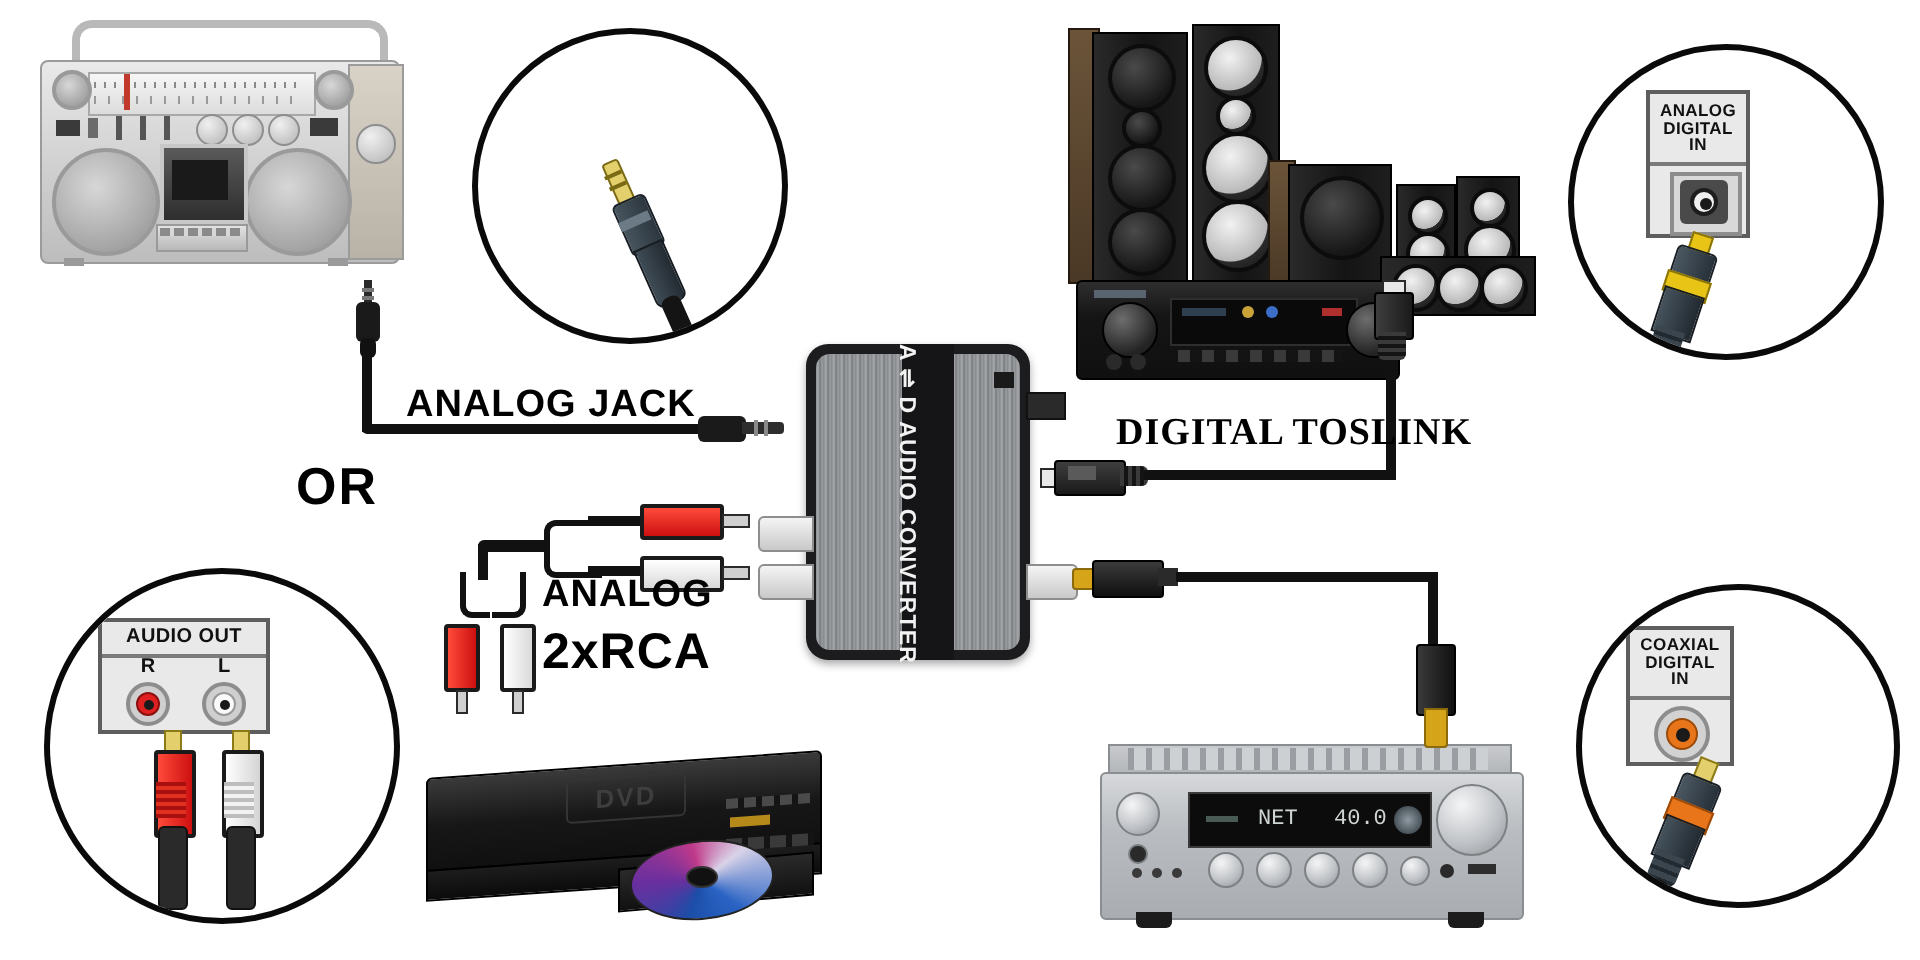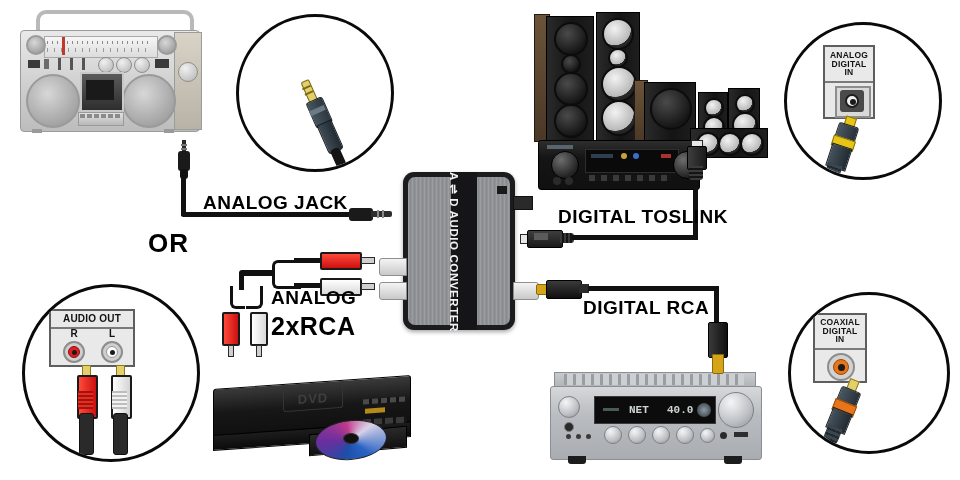--- a/index.html
+++ b/index.html
@@ -68,21 +68,21 @@
   .recv-knob{position:absolute;border-radius:50%;
         background:radial-gradient(circle at 35% 30%,#6d6d6d,#232323 70%);border:1px solid #000;}
 
   
   .amp{position:absolute;background:linear-gradient(180deg,#d6d8da,#b9bcc0 40%,#a9acb0);
        border:1px solid #8a8d91;border-radius:3px;}
   .amp-disp{position:absolute;background:#0c0c0d;border:1px solid #3a3a3c;}
   .amp-knob{position:absolute;border-radius:50%;
         background:radial-gradient(circle at 35% 28%,#f4f5f6,#bdc0c4 60%,#8e9194);
         border:1px solid #7e8184;}
-  .amp-txt{position:absolute;color:#cfd6d2;font-family:"Liberation Mono",monospace;font-weight:bold;text-align:center;}
+  .amp-txt{position:absolute;color:#cfd6d2;font-family:"Liberation Mono",monospace;font-weight:normal;text-align:center;}
 
   
   .dvd{position:absolute;background:linear-gradient(180deg,#3a3a3a,#171717 45%,#0e0e0e);
        border:1px solid #000;border-radius:3px;}
   .dvd-tray{position:absolute;background:linear-gradient(180deg,#2a2a2a,#111);border:1px solid #000;}
   .disc{position:absolute;border-radius:50%;
         background:conic-gradient(from 200deg,#1b4ea8,#6a2f9e,#c03a8a,#d9d3e8,#2a63c4,#1b4ea8);
         border:1px solid #222;}
   .disc-hole{position:absolute;border-radius:50%;background:#111;border:1px solid #333;}
 </style>
@@ -407,34 +407,33 @@
     <div class="wire" style="left:572px;top:235px;width:126px;height:5px;"></div>
     <div class="wire" style="left:693px;top:178px;width:5px;height:60px;"></div>
 
     <div class="abs" style="left:684px;top:140px;width:24px;height:44px;">
       <div class="abs" style="left:7px;top:0;width:10px;height:8px;background:#e8e8e8;border:1px solid #2a2a2a;"></div>
       <div class="abs" style="left:3px;top:6px;width:18px;height:22px;background:linear-gradient(90deg,#3e3e3e,#1a1a1a);border:1px solid #000;border-radius:2px;"></div>
       <div class="abs" style="left:5px;top:26px;width:14px;height:14px;background:repeating-linear-gradient(180deg,#3a3a3a 0 2px,#141414 2px 4px);border-radius:0 0 3px 3px;"></div>
     </div>
   </div>
 
-  <div class="lbl" style="left:558px;top:206px;font-size:19px;letter-spacing:.5px;">DIGITAL TOSLINK</div>
+  <div class="lbl" style="left:558px;top:206px;font-size:19px;letter-spacing:.5px;font-family:Liberation Serif, serif;">DIGITAL TOSLINK</div>
 
   <div class="abs">
 
     <div class="abs" style="left:536px;top:278px;width:56px;height:22px;">
       <div class="abs" style="left:0;top:6px;width:12px;height:9px;background:#d6a419;border:1px solid #8a6a0c;border-radius:2px 0 0 2px;"></div>
       <div class="abs" style="left:10px;top:2px;width:34px;height:17px;background:linear-gradient(180deg,#3a3a3a,#101010);border:1px solid #000;border-radius:2px;"></div>
       <div class="abs" style="left:43px;top:6px;width:10px;height:9px;background:#2a2a2a;"></div>
     </div>
 
     <div class="wire" style="left:588px;top:286px;width:130px;height:5px;"></div>
     <div class="wire" style="left:714px;top:286px;width:5px;height:44px;"></div>
 
     <div class="abs" style="left:706px;top:322px;width:22px;height:52px;">
       <div class="abs" style="left:2px;top:0;width:18px;height:34px;background:linear-gradient(90deg,#3a3a3a,#101010);border:1px solid #000;border-radius:2px;"></div>
       <div class="abs" style="left:6px;top:32px;width:10px;height:18px;background:#d6a419;border:1px solid #8a6a0c;border-radius:0 0 2px 2px;"></div>
     </div>
   </div>
 
-  <div class="lbl" style="left:583px;top:297px;font-size:19px;letter-spacing:.5px;">DIGITAL RCA</div>
 
 </div>
 
 </body></html>

